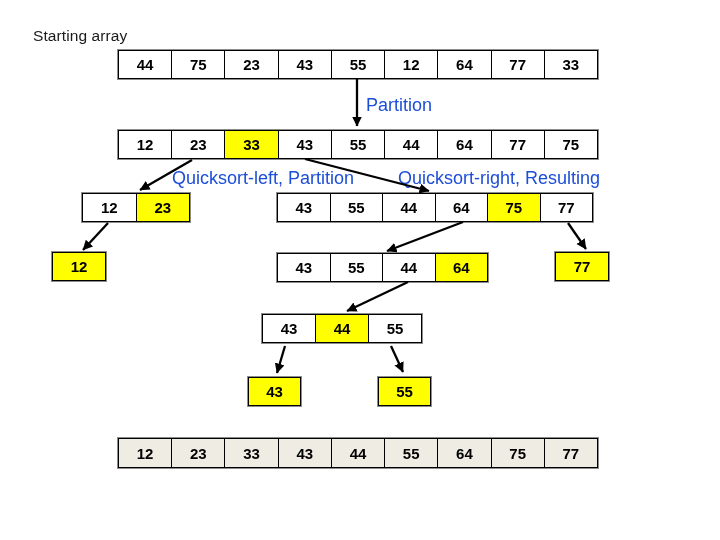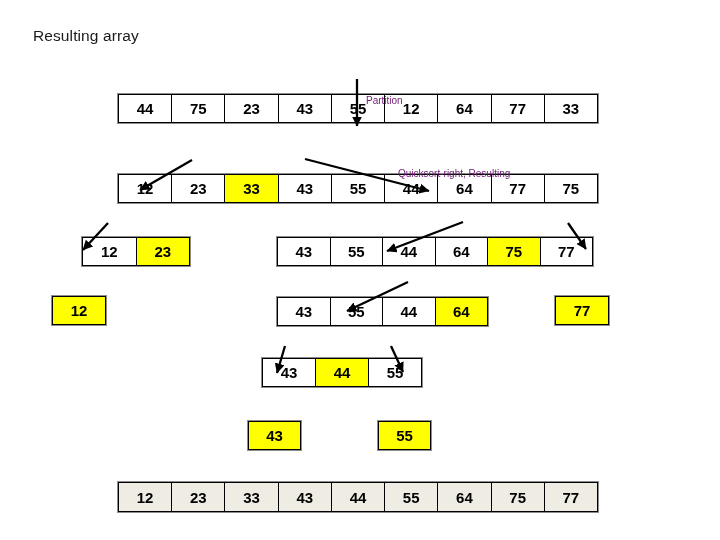--- a/index.html
+++ b/index.html
@@ -13,34 +13,33 @@
   .section-title{
     position:absolute;
     font-size:15.5px;
     color:#1a1a1a;
     letter-spacing:.1px;
   }
   #lbl-start{left:33px;top:27px;}
   #lbl-result{left:33px;top:416px;}
   .small-label{
     position:absolute;
-    font-size:10px;
-    color:#701a75;
+    font-size:18px;
+    color:#1d4ed8;
     white-space:nowrap;
   }
   #lbl-partition{left:366px;top:95px;}
   #lbl-qleft{left:172px;top:168px;}
   #lbl-qright{left:398px;top:168px;}
   .array{
     position:absolute;
     display:flex;
     height:29px;
     outline:1px solid #8c8c8c;
     background:#fff;
-    margin-top:44px;
   }
   .array .cell{
     flex:1;
     display:flex;
     align-items:center;
     justify-content:center;
     border:1px solid #000;
     background:#ffffff;
     font-size:15px;
     font-weight:bold;
@@ -64,21 +63,21 @@
     left:0;top:0;width:720px;height:540px;
     pointer-events:none;
   }
   #arrow-layer line{stroke:#000;stroke-width:2.3;}
 </style>
 </head>
 <body>
 
 <div id="canvas">
 
-  <div class="section-title" id="lbl-start">Resulting array</div>
+  <div class="section-title" id="lbl-start">Starting array</div>
 
   <div class="array" id="arr-start">
       <div class="cell">44</div>
       <div class="cell">75</div>
       <div class="cell">23</div>
       <div class="cell">43</div>
       <div class="cell">55</div>
       <div class="cell">12</div>
       <div class="cell">64</div>
       <div class="cell">77</div>
@@ -92,20 +91,21 @@
       <div class="cell">23</div>
       <div class="cell hl">33</div>
       <div class="cell">43</div>
       <div class="cell">55</div>
       <div class="cell">44</div>
       <div class="cell">64</div>
       <div class="cell">77</div>
       <div class="cell">75</div>
     </div>
 
+  <div class="small-label" id="lbl-qleft">Quicksort-left, Partition</div>
   <div class="small-label" id="lbl-qright">Quicksort-right, Resulting</div>
 
   <div class="array" id="arr-left1">
       <div class="cell">12</div>
       <div class="cell hl">23</div>
     </div>
   <div class="array" id="arr-right1">
       <div class="cell">43</div>
       <div class="cell">55</div>
       <div class="cell">44</div>

